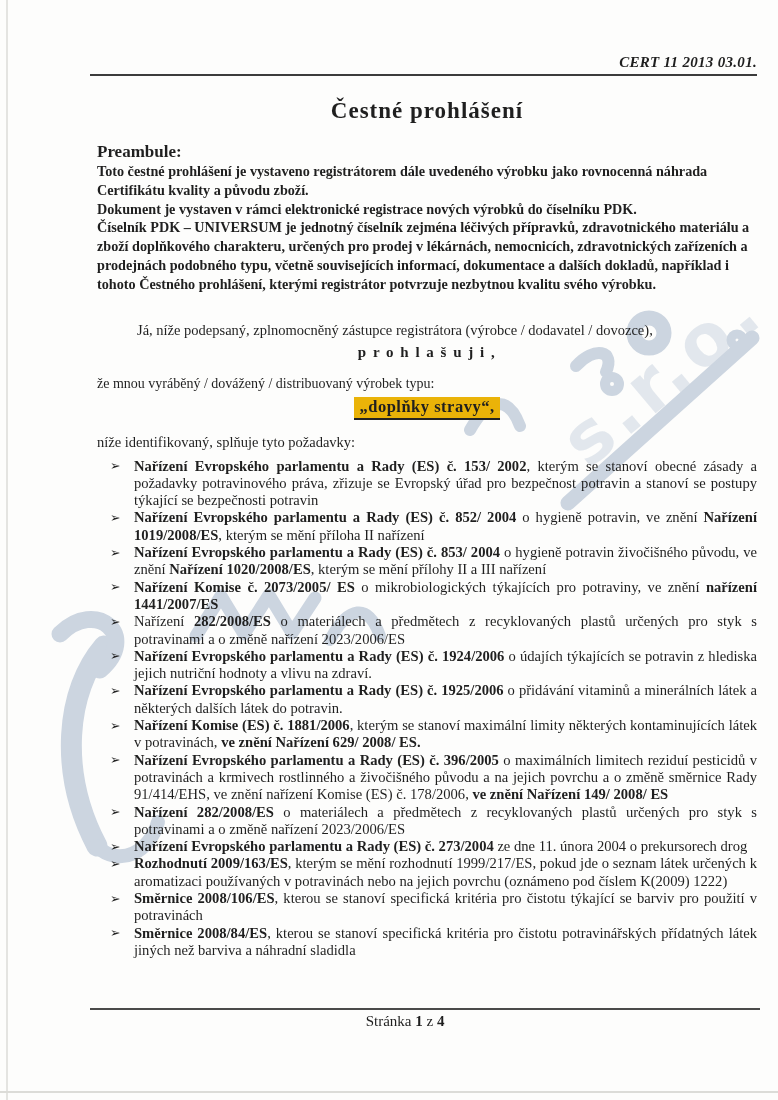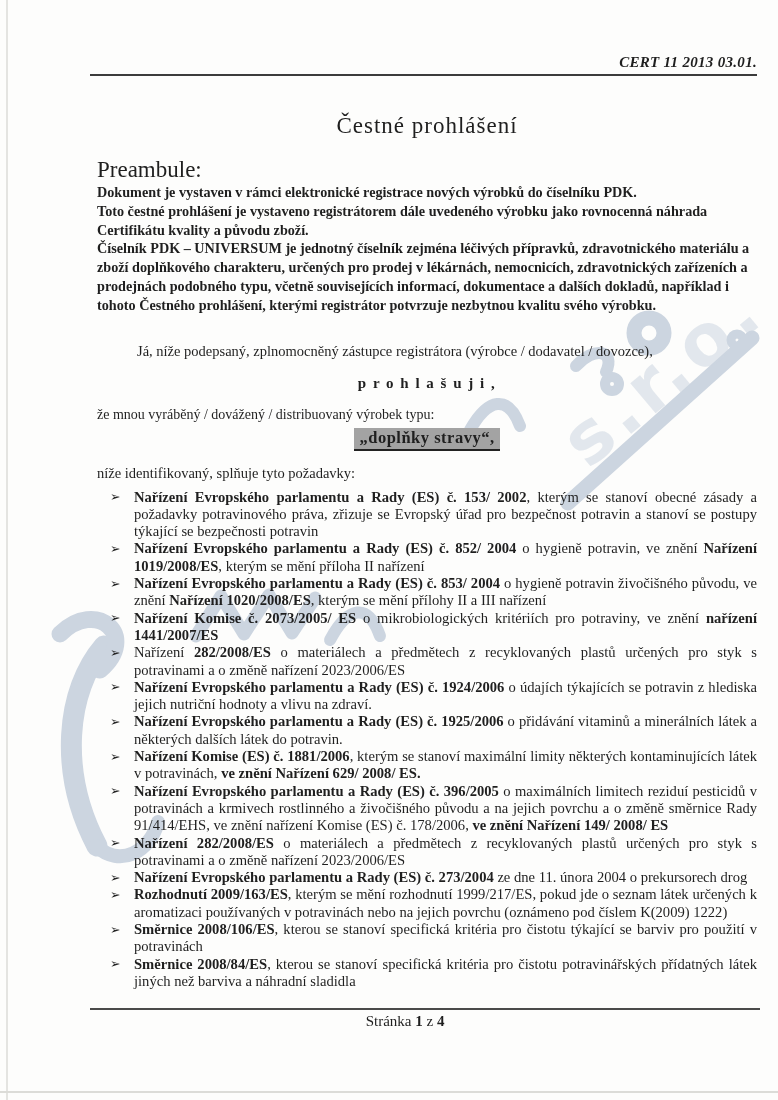--- a/index.html
+++ b/index.html
@@ -33,67 +33,67 @@
     font-size:15px;
     letter-spacing:.3px;
   }
   .rule-top {
     margin-top:3px;
     margin-left:-7px;
     border-top:2.5px solid #3c3c3c;
   }
 
   .doc-title {
-    margin-top:37px;
-    text-align:center;
-    font-weight:400;
+    margin-top:22px;
+    text-align:center;
+    font-weight:700;
     font-size:23px;
     letter-spacing:1px;
   }
   .doc-subtitle {
     margin-top:1px;
     text-align:center;
     font-weight:700;
     font-size:15.5px;
   }
 
   .pre-heading {
     margin-top:18px;
-    font-weight:400;
-    font-size:23px;
+    font-weight:700;
+    font-size:17px;
   }
   .pre-paras p {
     font-weight:700;
     font-size:14.2px;
     line-height:18.8px;
   }
 
   .decl-intro {
     margin-top:28px;
     text-indent:40px;
     font-size:14.5px;
   }
   .decl-verb {
-    margin-top:15px;
+    margin-top:5px;
     text-align:center;
     font-weight:700;
     font-size:15px;
     letter-spacing:1.5px;
   }
   .prod-line {
     margin-top:15px;
     font-size:14px;
   }
   .prod-type {
     margin-top:5px;
     text-align:center;
   }
   .prod-type span {
     display:inline-block;
-    background:#a3a3a3;
+    background:#eab308;
     font-weight:700;
     font-size:16.5px;
     padding:0 5px 1px 5px;
     border-bottom:2px solid #222;
     letter-spacing:.5px;
   }
   .req-intro {
     margin-top:14px;
     font-size:14.5px;
   }
@@ -160,42 +160,42 @@
 
   <div class="content">
 
     <div class="doc-code">CERT 11 2013 03.01.</div>
     <div class="rule-top"></div>
 
     <h1 class="doc-title">Čestné prohlášení</h1>
 
     <div class="pre-heading">Preambule:</div>
     <div class="pre-paras">
+        <p>Toto čestné prohlášení je vystaveno registrátorem dále uvedeného výrobku jako rovnocenná náhrada Certifikátu kvality a původu zboží.</p>
         <p>Dokument je vystaven v rámci elektronické registrace nových výrobků do číselníku PDK.</p>
-        <p>Toto čestné prohlášení je vystaveno registrátorem dále uvedeného výrobku jako rovnocenná náhrada Certifikátu kvality a původu zboží.</p>
         <p>Číselník PDK – UNIVERSUM je jednotný číselník zejména léčivých přípravků, zdravotnického materiálu a zboží doplňkového charakteru, určených pro prodej v lékárnách, nemocnicích, zdravotnických zařízeních a prodejnách podobného typu, včetně souvisejících informací, dokumentace a dalších dokladů, například i tohoto Čestného prohlášení, kterými registrátor potvrzuje nezbytnou kvalitu svého výrobku.</p>
       </div>
 
     <p class="decl-intro">Já, níže podepsaný, zplnomocněný zástupce registrátora (výrobce / dodavatel / dovozce),</p>
 
     <div class="decl-verb">p r o h l a š u j i ,</div>
 
     <p class="prod-line">že mnou vyráběný / dovážený  / distribuovaný výrobek typu:</p>
 
     <div class="prod-type">
       <span>„doplňky stravy“,</span>
     </div>
 
     <p class="req-intro">níže identifikovaný, splňuje tyto požadavky:</p>
 
     <ul class="reqs">
         <li><span class="bullet">➢</span><span class="b">Nařízení Evropského parlamentu a Rady (ES) č. 153/ 2002</span><span>, kterým se stanoví obecné zásady a požadavky potravinového práva, zřizuje se Evropský úřad pro bezpečnost potravin a stanoví se postupy týkající se bezpečnosti potravin</span></li>
         <li><span class="bullet">➢</span><span class="b">Nařízení Evropského parlamentu a Rady (ES) č. 852/ 2004</span><span> o hygieně potravin, ve znění </span><span class="b">Nařízení 1019/2008/ES</span><span>, kterým se mění příloha II nařízení</span></li>
         <li><span class="bullet">➢</span><span class="b">Nařízení Evropského parlamentu a Rady (ES) č. 853/ 2004</span><span> o hygieně potravin živočišného původu, ve znění </span><span class="b">Nařízení 1020/2008/ES</span><span>, kterým se mění přílohy II a III nařízení</span></li>
-        <li><span class="bullet">➢</span><span class="b">Nařízení Komise č. 2073/2005/ ES</span><span> o mikrobiologických kritériích pro potraviny, ve znění </span><span class="b">nařízení 1441/2007/ES</span></li>
+        <li><span class="bullet">➢</span><span class="b">Nařízení Komise č. 2073/2005/ ES</span><span> o mikrobiologických týkajících pro potraviny, ve znění </span><span class="b">nařízení 1441/2007/ES</span></li>
         <li><span class="bullet">➢</span><span>Nařízení </span><span class="b">282/2008/ES</span><span> o materiálech a předmětech z recyklovaných plastů určených pro styk s potravinami a o změně nařízení 2023/2006/ES</span></li>
         <li><span class="bullet">➢</span><span class="b">Nařízení Evropského parlamentu a Rady (ES) č. 1924/2006</span><span> o údajích týkajících se potravin z hlediska jejich nutriční hodnoty a vlivu na zdraví.</span></li>
         <li><span class="bullet">➢</span><span class="b">Nařízení Evropského parlamentu a Rady (ES) č. 1925/2006</span><span> o přidávání vitaminů a minerálních látek a některých dalších látek do potravin.</span></li>
         <li><span class="bullet">➢</span><span class="b">Nařízení Komise (ES) č. 1881/2006</span><span>, kterým se stanoví maximální limity některých kontaminujících látek v potravinách, </span><span class="b">ve znění Nařízení 629/ 2008/ ES.</span></li>
         <li><span class="bullet">➢</span><span class="b">Nařízení Evropského parlamentu a Rady (ES) č. 396/2005</span><span> o maximálních limitech reziduí pesticidů v potravinách a krmivech rostlinného a živočišného původu a na jejich povrchu a o změně směrnice Rady 91/414/EHS, ve znění nařízení Komise (ES) č. 178/2006, </span><span class="b">ve znění Nařízení 149/ 2008/ ES</span></li>
         <li><span class="bullet">➢</span><span class="b">Nařízení 282/2008/ES</span><span> o materiálech a předmětech z recyklovaných plastů určených pro styk s potravinami a o změně nařízení 2023/2006/ES</span></li>
         <li><span class="bullet">➢</span><span class="b">Nařízení Evropského parlamentu a Rady (ES) č. 273/2004</span><span> ze dne 11. února 2004 o prekursorech drog</span></li>
         <li><span class="bullet">➢</span><span class="b">Rozhodnutí 2009/163/ES</span><span>, kterým se mění rozhodnutí 1999/217/ES, pokud jde o seznam látek určených k aromatizaci používaných v potravinách nebo na jejich povrchu (oznámeno pod číslem K(2009) 1222)</span></li>
         <li><span class="bullet">➢</span><span class="b">Směrnice 2008/106/ES</span><span>, kterou se stanoví specifická kritéria pro čistotu týkající se barviv pro použití v potravinách</span></li>
         <li><span class="bullet">➢</span><span class="b">Směrnice 2008/84/ES</span><span>, kterou se stanoví specifická kritéria pro čistotu potravinářských přídatných látek jiných než barviva a náhradní sladidla</span></li>

